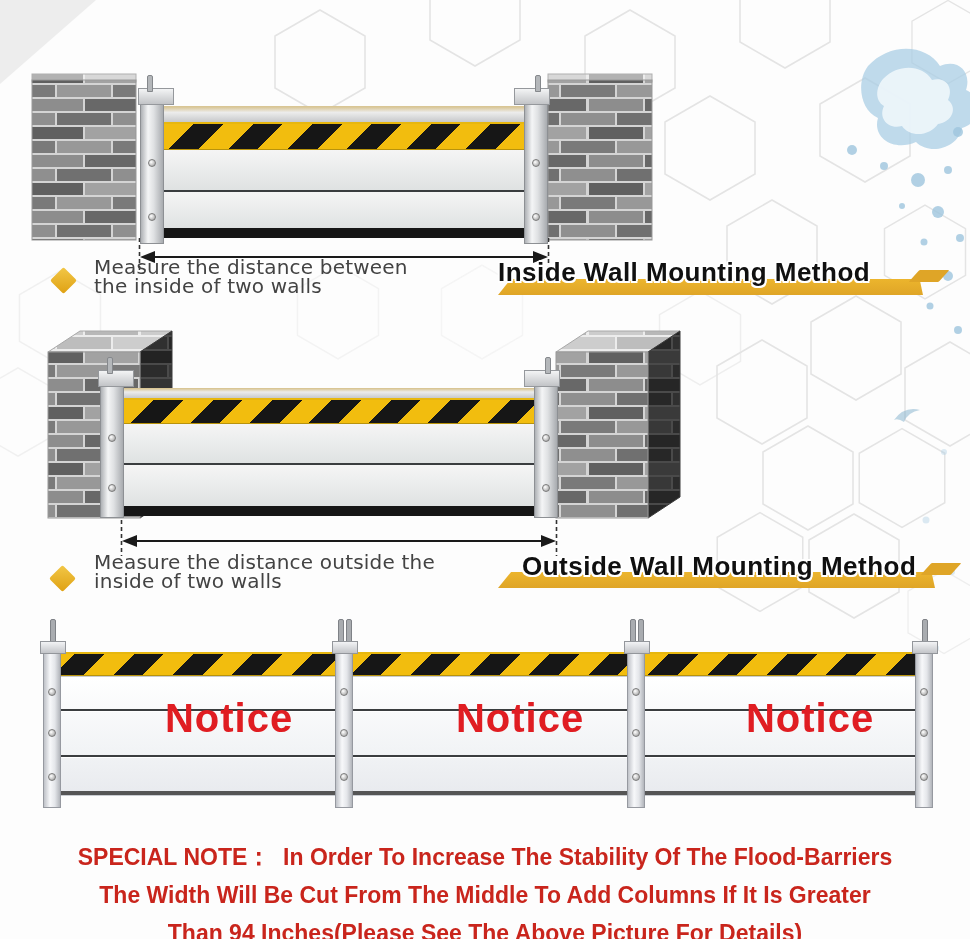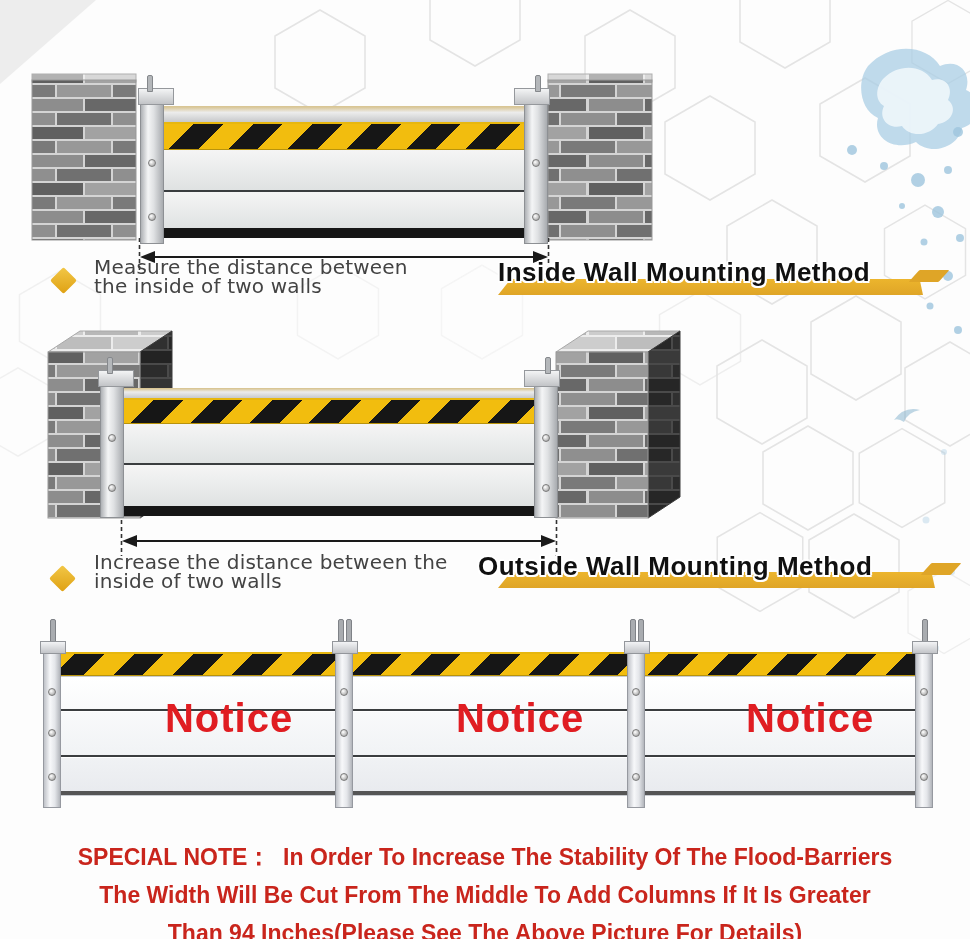--- a/index.html
+++ b/index.html
@@ -243,27 +243,27 @@
     <div class="post" style="right:0;">
       <div class="clamp" style="right:-3px;"></div>
       <div class="pin" style="right:6px;"></div>
       <div class="screw" style="left:7px;top:55px;"></div>
       <div class="screw" style="left:7px;top:105px;"></div>
     </div>
   </div>
 
   <div class="diamond" style="left:53px;top:569px;"></div>
   <div class="caption" style="left:94px;top:553px;">
-    <div>Increase the distance between the</div>
+    <div>Measure the distance outside the</div>
     <div>inside of two walls</div>
   </div>
 
   <div class="ribbon-band" style="left:498px;top:572px;width:437px;"></div>
   <div class="ribbon-tail" style="left:926px;top:563px;width:30px;"></div>
-  <div class="ribbon-text" style="left:478px;width:437px;top:551px;">Outside Wall Mounting Method</div>
+  <div class="ribbon-text" style="left:522px;width:437px;top:551px;">Outside Wall Mounting Method</div>
 
   <div class="abs" style="left:33px;top:618px;width:910px;height:200px;">
     <div class="b3-panel">
       <div class="pline" style="left:0;right:0;top:32px;"></div>
       <div class="pline" style="left:0;right:0;top:78px;"></div>
       <div class="strip" style="left:0;right:0;bottom:0;height:4px;background:#555;"></div>
     </div>
     <div class="tape" style="left:12px;right:10px;top:34px;height:24px;"></div>
 
     <div class="notice" style="left:86px;">Notice</div>

